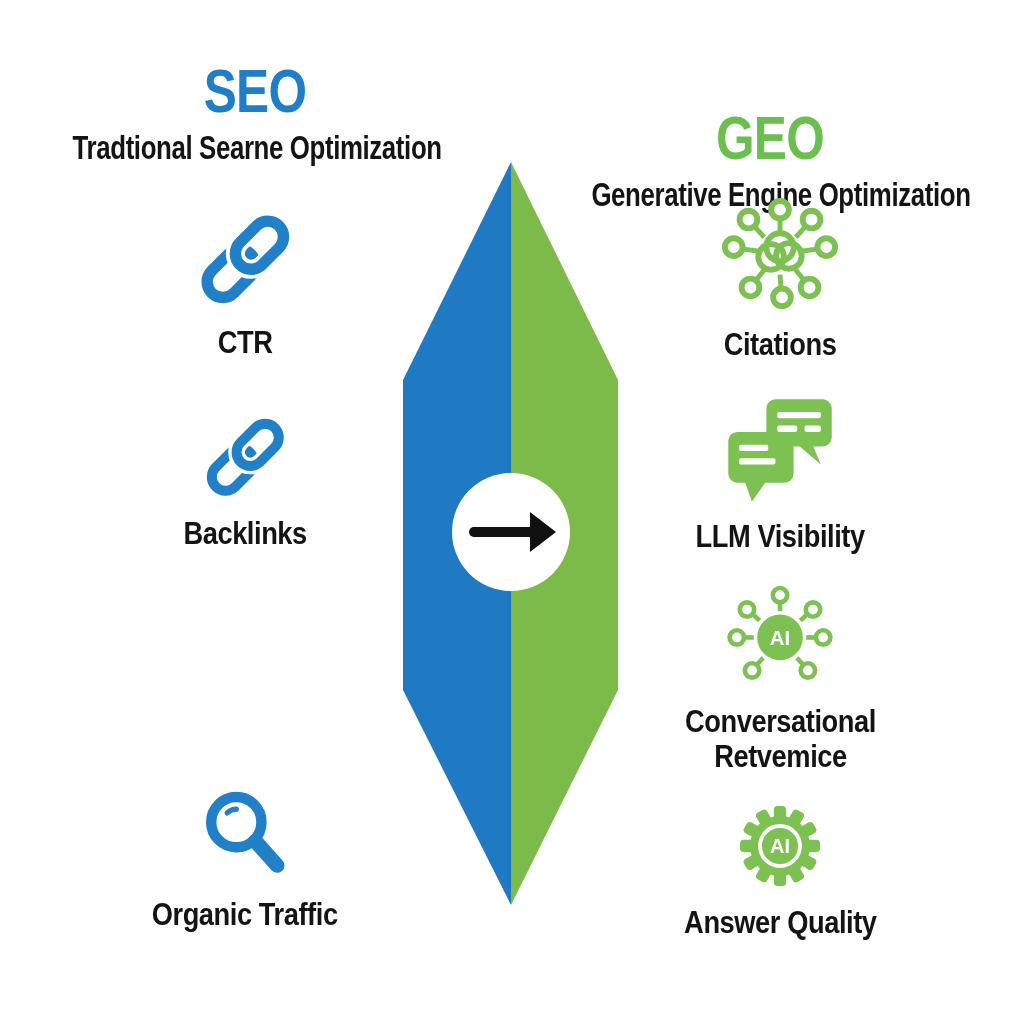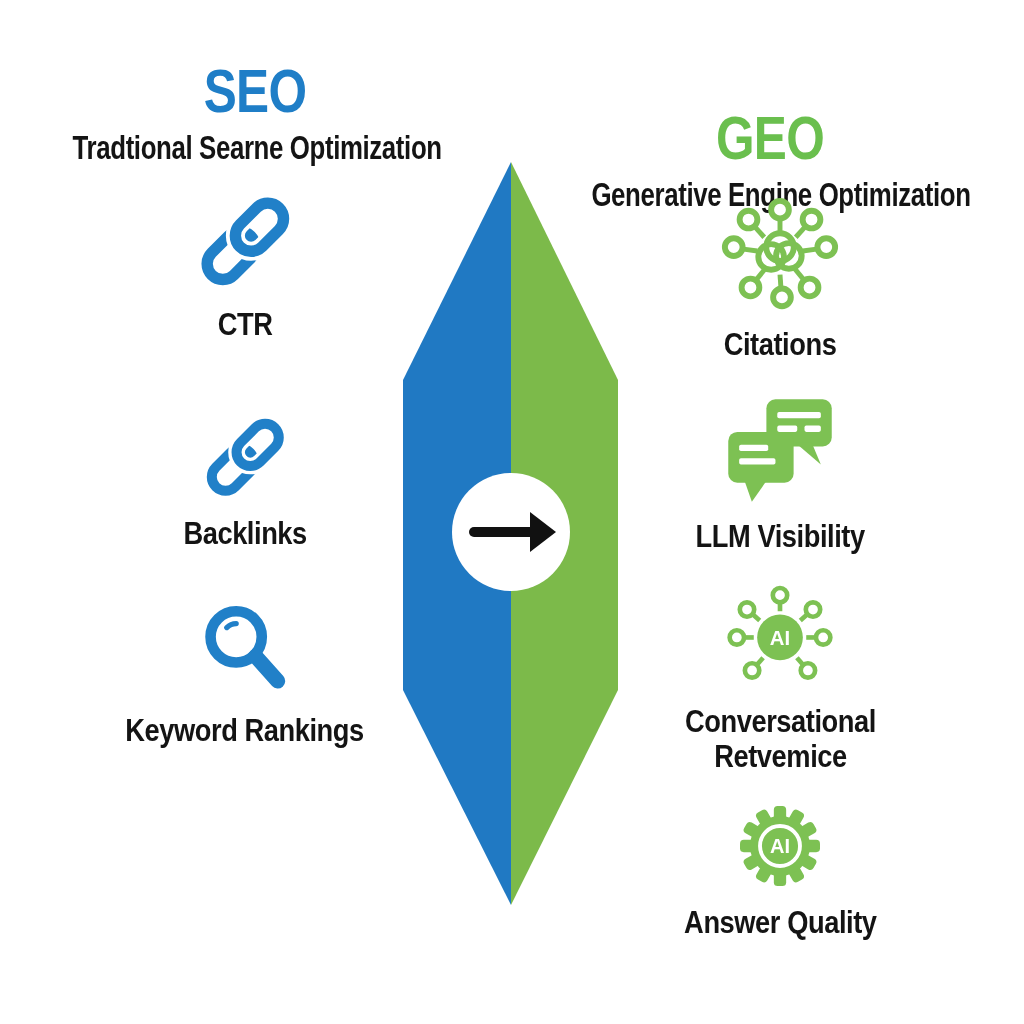--- a/index.html
+++ b/index.html
@@ -57,21 +57,21 @@
 
   <div class="header header-left">
     <h1 class="brand brand-seo">SEO</h1>
     <p class="subtitle">Tradtional Searne Optimization</p>
   </div>
   <div class="header header-right">
     <h1 class="brand brand-geo">GEO</h1>
     <p class="subtitle">Generative Engine Optimization</p>
   </div>
 
-  <div class="item" style="left:95px; top:184px; width:300px;">
+  <div class="item" style="left:95px; top:202px; width:300px;">
     <svg class="icon-blue" viewBox="0 0 120 120" width="116" height="114">
       <g transform="rotate(-45 60 60)" fill="none">
         <rect x="10" y="44" width="58" height="33" rx="16.5" stroke="currentColor" stroke-width="12"></rect>
         <rect x="52" y="44" width="58" height="33" rx="16.5" stroke="#ffffff" stroke-width="20"></rect>
         <rect x="52" y="44" width="58" height="33" rx="16.5" stroke="currentColor" stroke-width="12"></rect>
       </g>
     </svg>
     <div class="item-label">CTR</div>
   </div>
 
@@ -79,29 +79,29 @@
     <svg class="icon-blue" viewBox="0 0 120 120" width="102" height="100">
       <g transform="rotate(-45 60 60)" fill="none">
         <rect x="10" y="44" width="58" height="33" rx="16.5" stroke="currentColor" stroke-width="12"></rect>
         <rect x="52" y="44" width="58" height="33" rx="16.5" stroke="#ffffff" stroke-width="20"></rect>
         <rect x="52" y="44" width="58" height="33" rx="16.5" stroke="currentColor" stroke-width="12"></rect>
       </g>
     </svg>
     <div class="item-label">Backlinks</div>
   </div>
 
-  <div class="item" style="left:95px; top:598px; width:300px;">
-    <svg class="icon-blue" viewBox="0 0 120 120" width="106" height="106">
+
+  <div class="item" style="left:95px; top:784px; width:300px;">
+    <svg class="icon-blue" viewBox="0 0 120 120" width="104" height="104">
       <circle cx="50" cy="44" r="29" fill="none" stroke="currentColor" stroke-width="12"></circle>
       <path d="M39.4 33.4 A15 15 0 0 1 50 29" fill="none" stroke="currentColor" stroke-width="6" stroke-linecap="round"></path>
       <line x1="72" y1="66" x2="97" y2="94" stroke="currentColor" stroke-width="17" stroke-linecap="round"></line>
     </svg>
-    <div class="item-label">Keyword Rankings</div>
-  </div>
-
+    <div class="item-label">Organic Traffic</div>
+  </div>
 
   <div class="item" style="left:620px; top:190px; width:320px;">
     <svg class="icon-green" viewBox="0 0 130 130" width="132" height="128">
       <g fill="none" stroke="currentColor" stroke-width="6">
         <circle cx="65" cy="58" r="14"></circle>
         <circle cx="56" cy="68" r="13"></circle>
         <circle cx="74" cy="67" r="13"></circle>
       </g>
       <g stroke="currentColor" stroke-width="5">
         <line x1="65" y1="43" x2="65" y2="30"></line>

